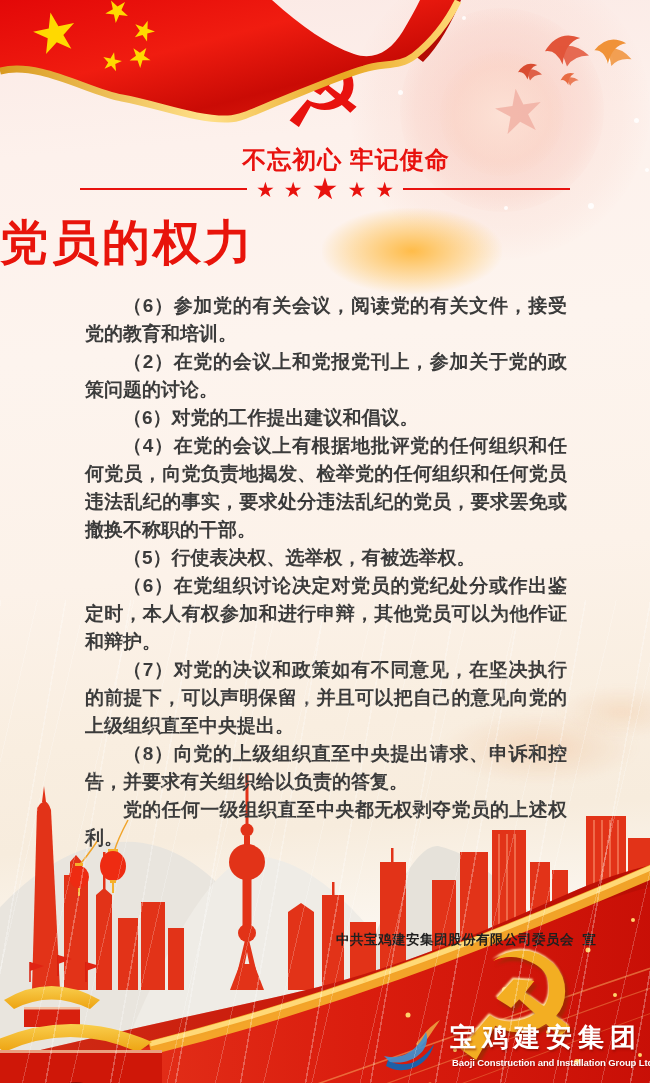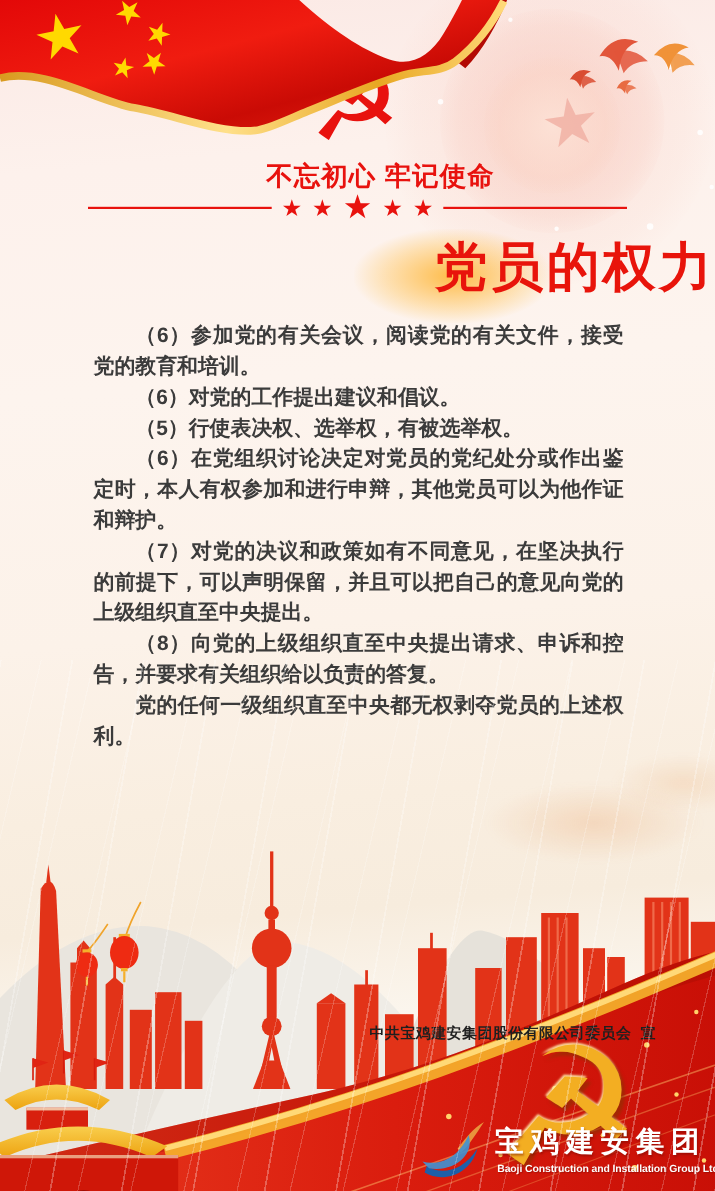--- a/index.html
+++ b/index.html
@@ -47,21 +47,21 @@
     font-family:"DejaVu Sans",sans-serif;}
   .slogan{position:absolute;left:0;top:144px;width:650px;text-align:center;
     font-size:24px;font-weight:bold;color:#e8120e;letter-spacing:1px;z-index:4;padding-left:21px;}
   .divider{position:absolute;left:0;top:173px;width:650px;height:32px;display:flex;
     align-items:center;justify-content:center;gap:9px;z-index:4;color:#e8120e;}
   .dline{width:167px;height:2.5px;background:#e8120e;}
   .dstar{font-size:21px;line-height:1;}
   .dstar.big{font-size:30px;}
   .title-glow{position:absolute;left:322px;top:208px;width:180px;height:86px;z-index:1;
     background:radial-gradient(ellipse,rgba(255,178,44,.85) 0%,rgba(255,190,70,.35) 48%,rgba(255,190,70,0) 72%);}
-  .title{position:absolute;left:0;top:211px;width:650px;margin:0;text-align:right;
+  .title{position:absolute;left:0;top:211px;width:650px;margin:0;text-align:left;
     font-size:48px;font-weight:900;color:#e8140b;letter-spacing:3px;z-index:4;}
   
   .body-text{position:absolute;left:85px;top:292px;width:482px;z-index:4;}
   .body-text p{margin:0;font-size:19px;line-height:28px;color:#3b3b3b;
     font-weight:bold;text-indent:2em;text-align:justify;}
   
   .scene{position:absolute;left:0;top:770px;z-index:1;}
   .emblem-gold{position:absolute;left:428px;top:918px;width:175px;height:175px;line-height:180px;
     text-align:center;font-size:150px;color:#f3ae22;z-index:3;
     font-family:"DejaVu Sans",sans-serif;
@@ -154,21 +154,23 @@
     <span class="dstar big">★</span>
     <span class="dstar">★</span>
     <span class="dstar">★</span>
     <span class="dline"></span>
   </div>
   <div class="title-glow"></div>
   <h1 class="title">党员的权力</h1>
 
   <div class="body-text">
     <p>（6）参加党的有关会议，阅读党的有关文件，接受党的教育和培训。</p>
+    <p>（2）在党的会议上和党报党刊上，参加关于党的政策问题的讨论。</p>
     <p>（6）对党的工作提出建议和倡议。</p>
+    <p>（4）在党的会议上有根据地批评党的任何组织和任何党员，向党负责地揭发、检举党的任何组织和任何党员违法乱纪的事实，要求处分违法乱纪的党员，要求罢免或撤换不称职的干部。</p>
     <p>（5）行使表决权、选举权，有被选举权。</p>
     <p>（6）在党组织讨论决定对党员的党纪处分或作出鉴定时，本人有权参加和进行申辩，其他党员可以为他作证和辩护。</p>
     <p>（7）对党的决议和政策如有不同意见，在坚决执行的前提下，可以声明保留，并且可以把自己的意见向党的上级组织直至中央提出。</p>
     <p>（8）向党的上级组织直至中央提出请求、申诉和控告，并要求有关组织给以负责的答复。</p>
     <p>党的任何一级组织直至中央都无权剥夺党员的上述权利。</p>
   </div>
 
   <svg class="scene" width="650" height="313" viewBox="0 -30 650 313">
     <defs>
       <linearGradient id="wg" x1="0" y1="0" x2="1" y2="0">

